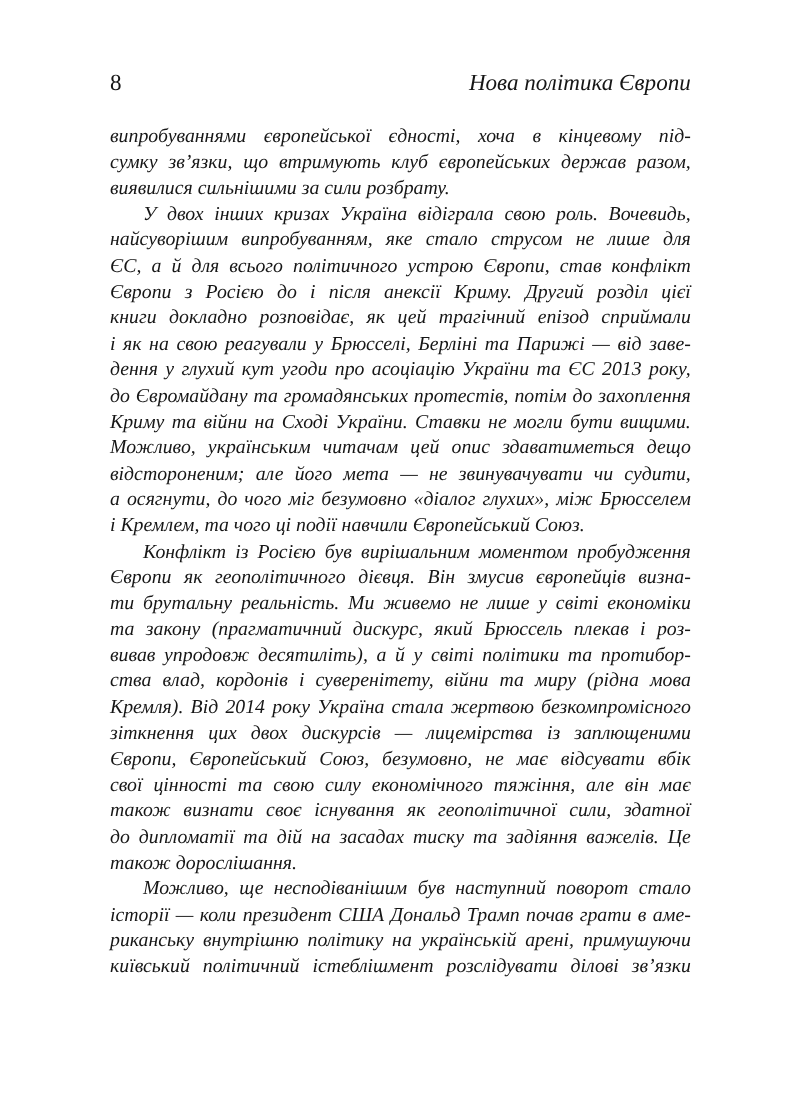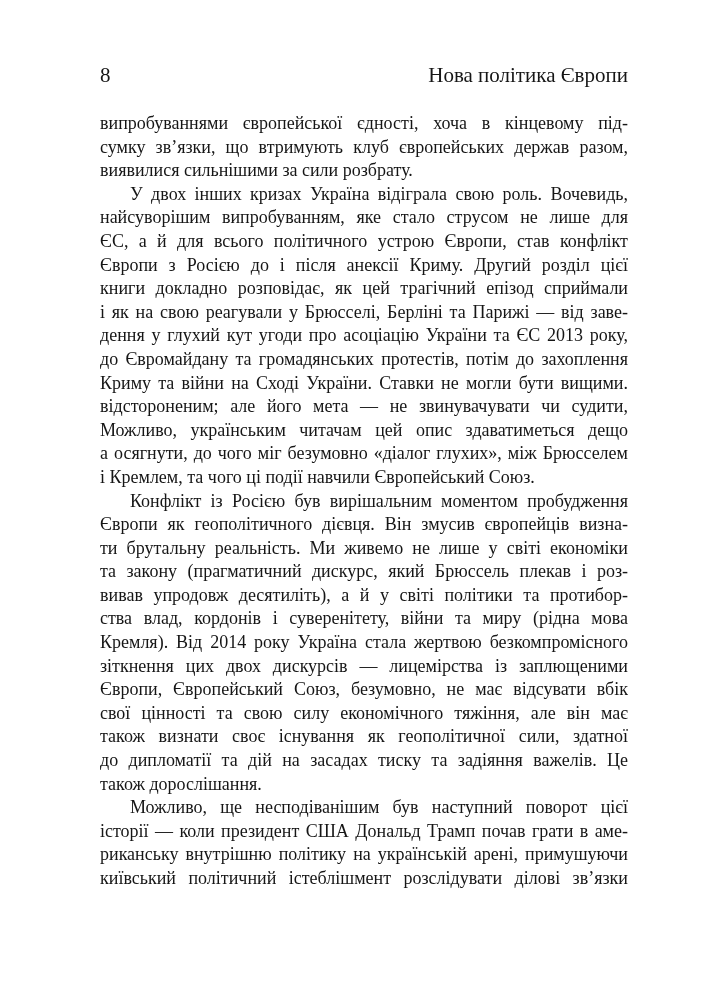--- a/index.html
+++ b/index.html
@@ -24,32 +24,34 @@
     display: flex;
     justify-content: space-between;
     align-items: baseline;
     font-size: 21px;
     line-height: 25px;
   }
   .page-number {
     font-style: normal;
   }
   .running-title {
+    font-style: italic;
   }
   .text-block {
     position: absolute;
     left: 100px;
     top: 112px;
     width: 528px;
     font-size: 18px;
     line-height: 23.6px;
   }
   .paragraph {
     margin: 0;
     padding: 0;
+    font-style: italic;
   }
   .line {
     text-align: justify;
     text-align-last: justify;
     min-height: 23.6px;
   }
   .line.last-line {
     text-align-last: left;
   }
   .line.first-indent {
@@ -74,40 +76,40 @@
       <div class="paragraph">
         <div class="line first-indent">У двох інших кризах Україна відіграла свою роль. Вочевидь,</div>
         <div class="line">найсуворішим випробуванням, яке стало струсом не лише для</div>
         <div class="line">ЄС, а й для всього політичного устрою Європи, став конфлікт</div>
         <div class="line">Європи з Росією до і після анексії Криму. Другий розділ цієї</div>
         <div class="line">книги докладно розповідає, як цей трагічний епізод сприймали</div>
         <div class="line">і як на свою реагували у Брюсселі, Берліні та Парижі — від заве-</div>
         <div class="line">дення у глухий кут угоди про асоціацію України та ЄС 2013 року,</div>
         <div class="line">до Євромайдану та громадянських протестів, потім до захоплення</div>
         <div class="line">Криму та війни на Сході України. Ставки не могли бути вищими.</div>
+        <div class="line">Можливо, українським читачам цей опис здаватиметься дещо</div>
         <div class="line">відстороненим; але його мета — не звинувачувати чи судити,</div>
-        <div class="line">Можливо, українським читачам цей опис здаватиметься дещо</div>
         <div class="line">а осягнути, до чого міг безумовно «діалог глухих», між Брюсселем</div>
         <div class="line last-line">і Кремлем, та чого ці події навчили Європейський Союз.</div>
       </div>
       <div class="paragraph">
         <div class="line first-indent">Конфлікт із Росією був вирішальним моментом пробудження</div>
         <div class="line">Європи як геополітичного дієвця. Він змусив європейців визна-</div>
         <div class="line">ти брутальну реальність. Ми живемо не лише у світі економіки</div>
         <div class="line">та закону (прагматичний дискурс, який Брюссель плекав і роз-</div>
         <div class="line">вивав упродовж десятиліть), а й у світі політики та протибор-</div>
         <div class="line">ства влад, кордонів і суверенітету, війни та миру (рідна мова</div>
         <div class="line">Кремля). Від 2014 року Україна стала жертвою безкомпромісного</div>
         <div class="line">зіткнення цих двох дискурсів — лицемірства із заплющеними</div>
         <div class="line">Європи, Європейський Союз, безумовно, не має відсувати вбік</div>
         <div class="line">свої цінності та свою силу економічного тяжіння, але він має</div>
         <div class="line">також визнати своє існування як геополітичної сили, здатної</div>
         <div class="line">до дипломатії та дій на засадах тиску та задіяння важелів. Це</div>
         <div class="line last-line">також дорослішання.</div>
       </div>
       <div class="paragraph">
-        <div class="line first-indent">Можливо, ще несподіванішим був наступний поворот цієї</div>
+        <div class="line first-indent">Можливо, ще несподіванішим був наступний поворот стало</div>
         <div class="line">історії — коли президент США Дональд Трамп почав грати в аме-</div>
         <div class="line">риканську внутрішню політику на українській арені, примушуючи</div>
         <div class="line">київський політичний істеблішмент розслідувати ділові зв’язки</div>
       </div>
     </main>
 </div>
 
 </body></html>

